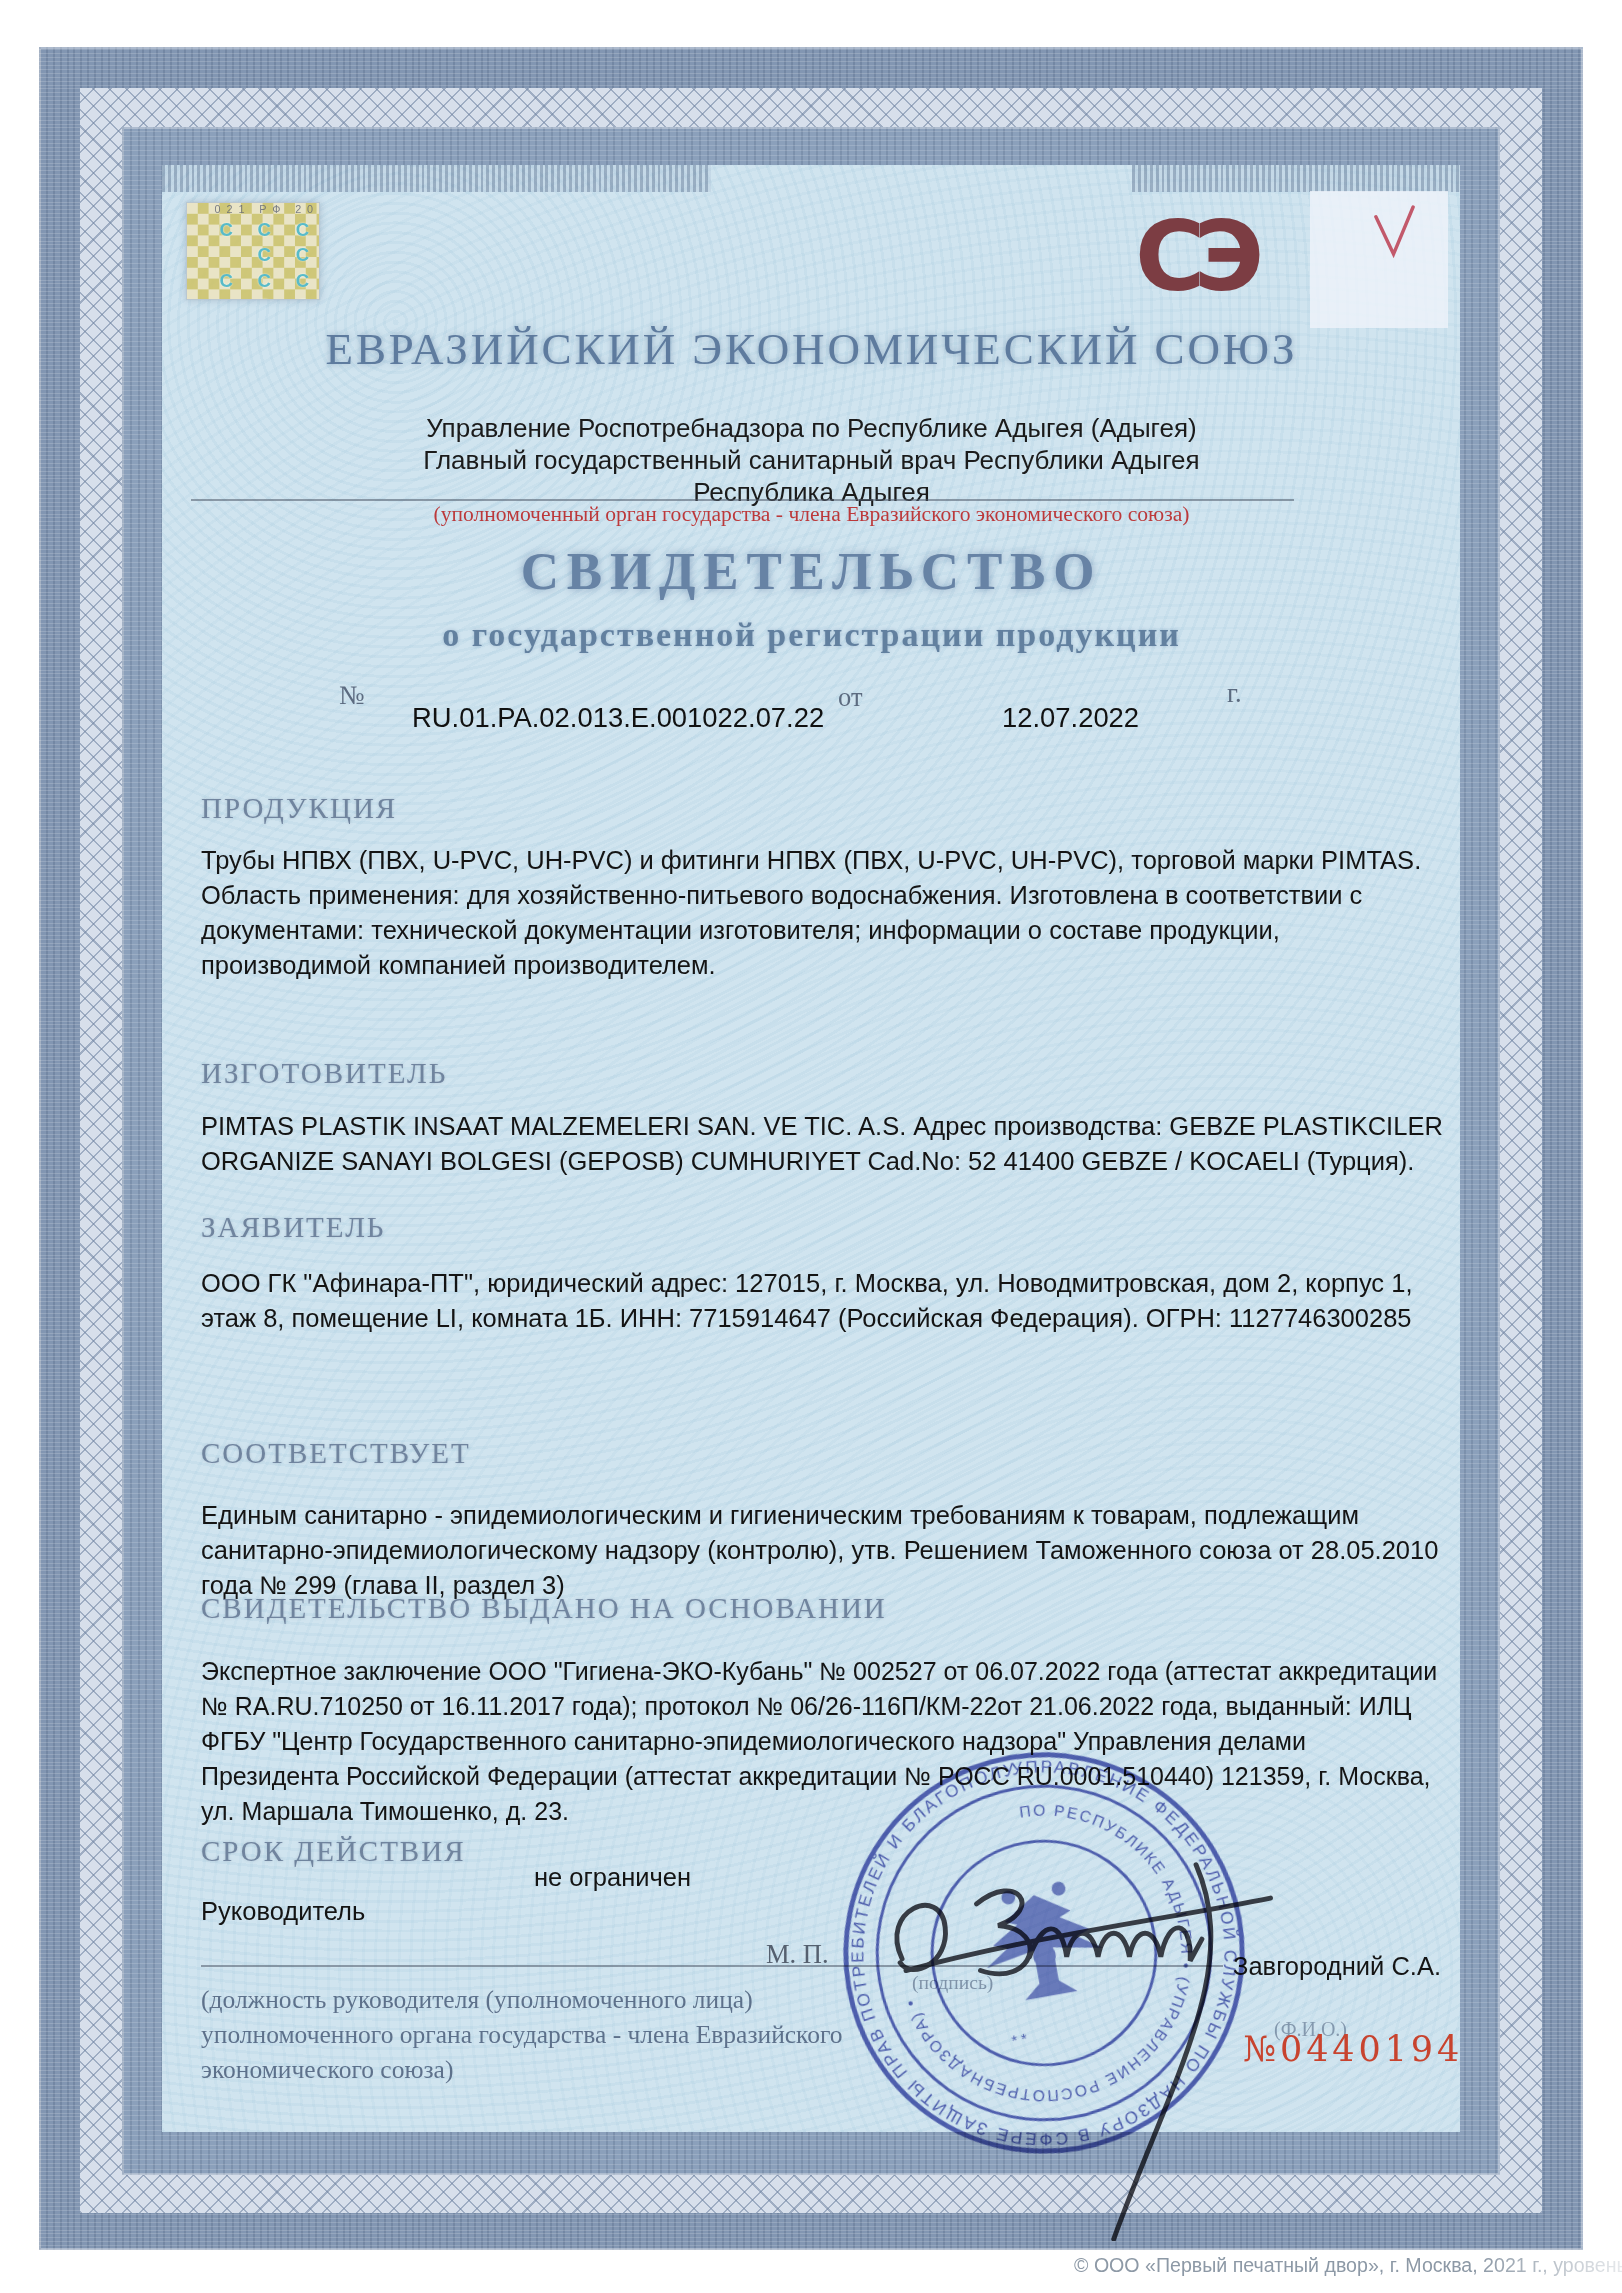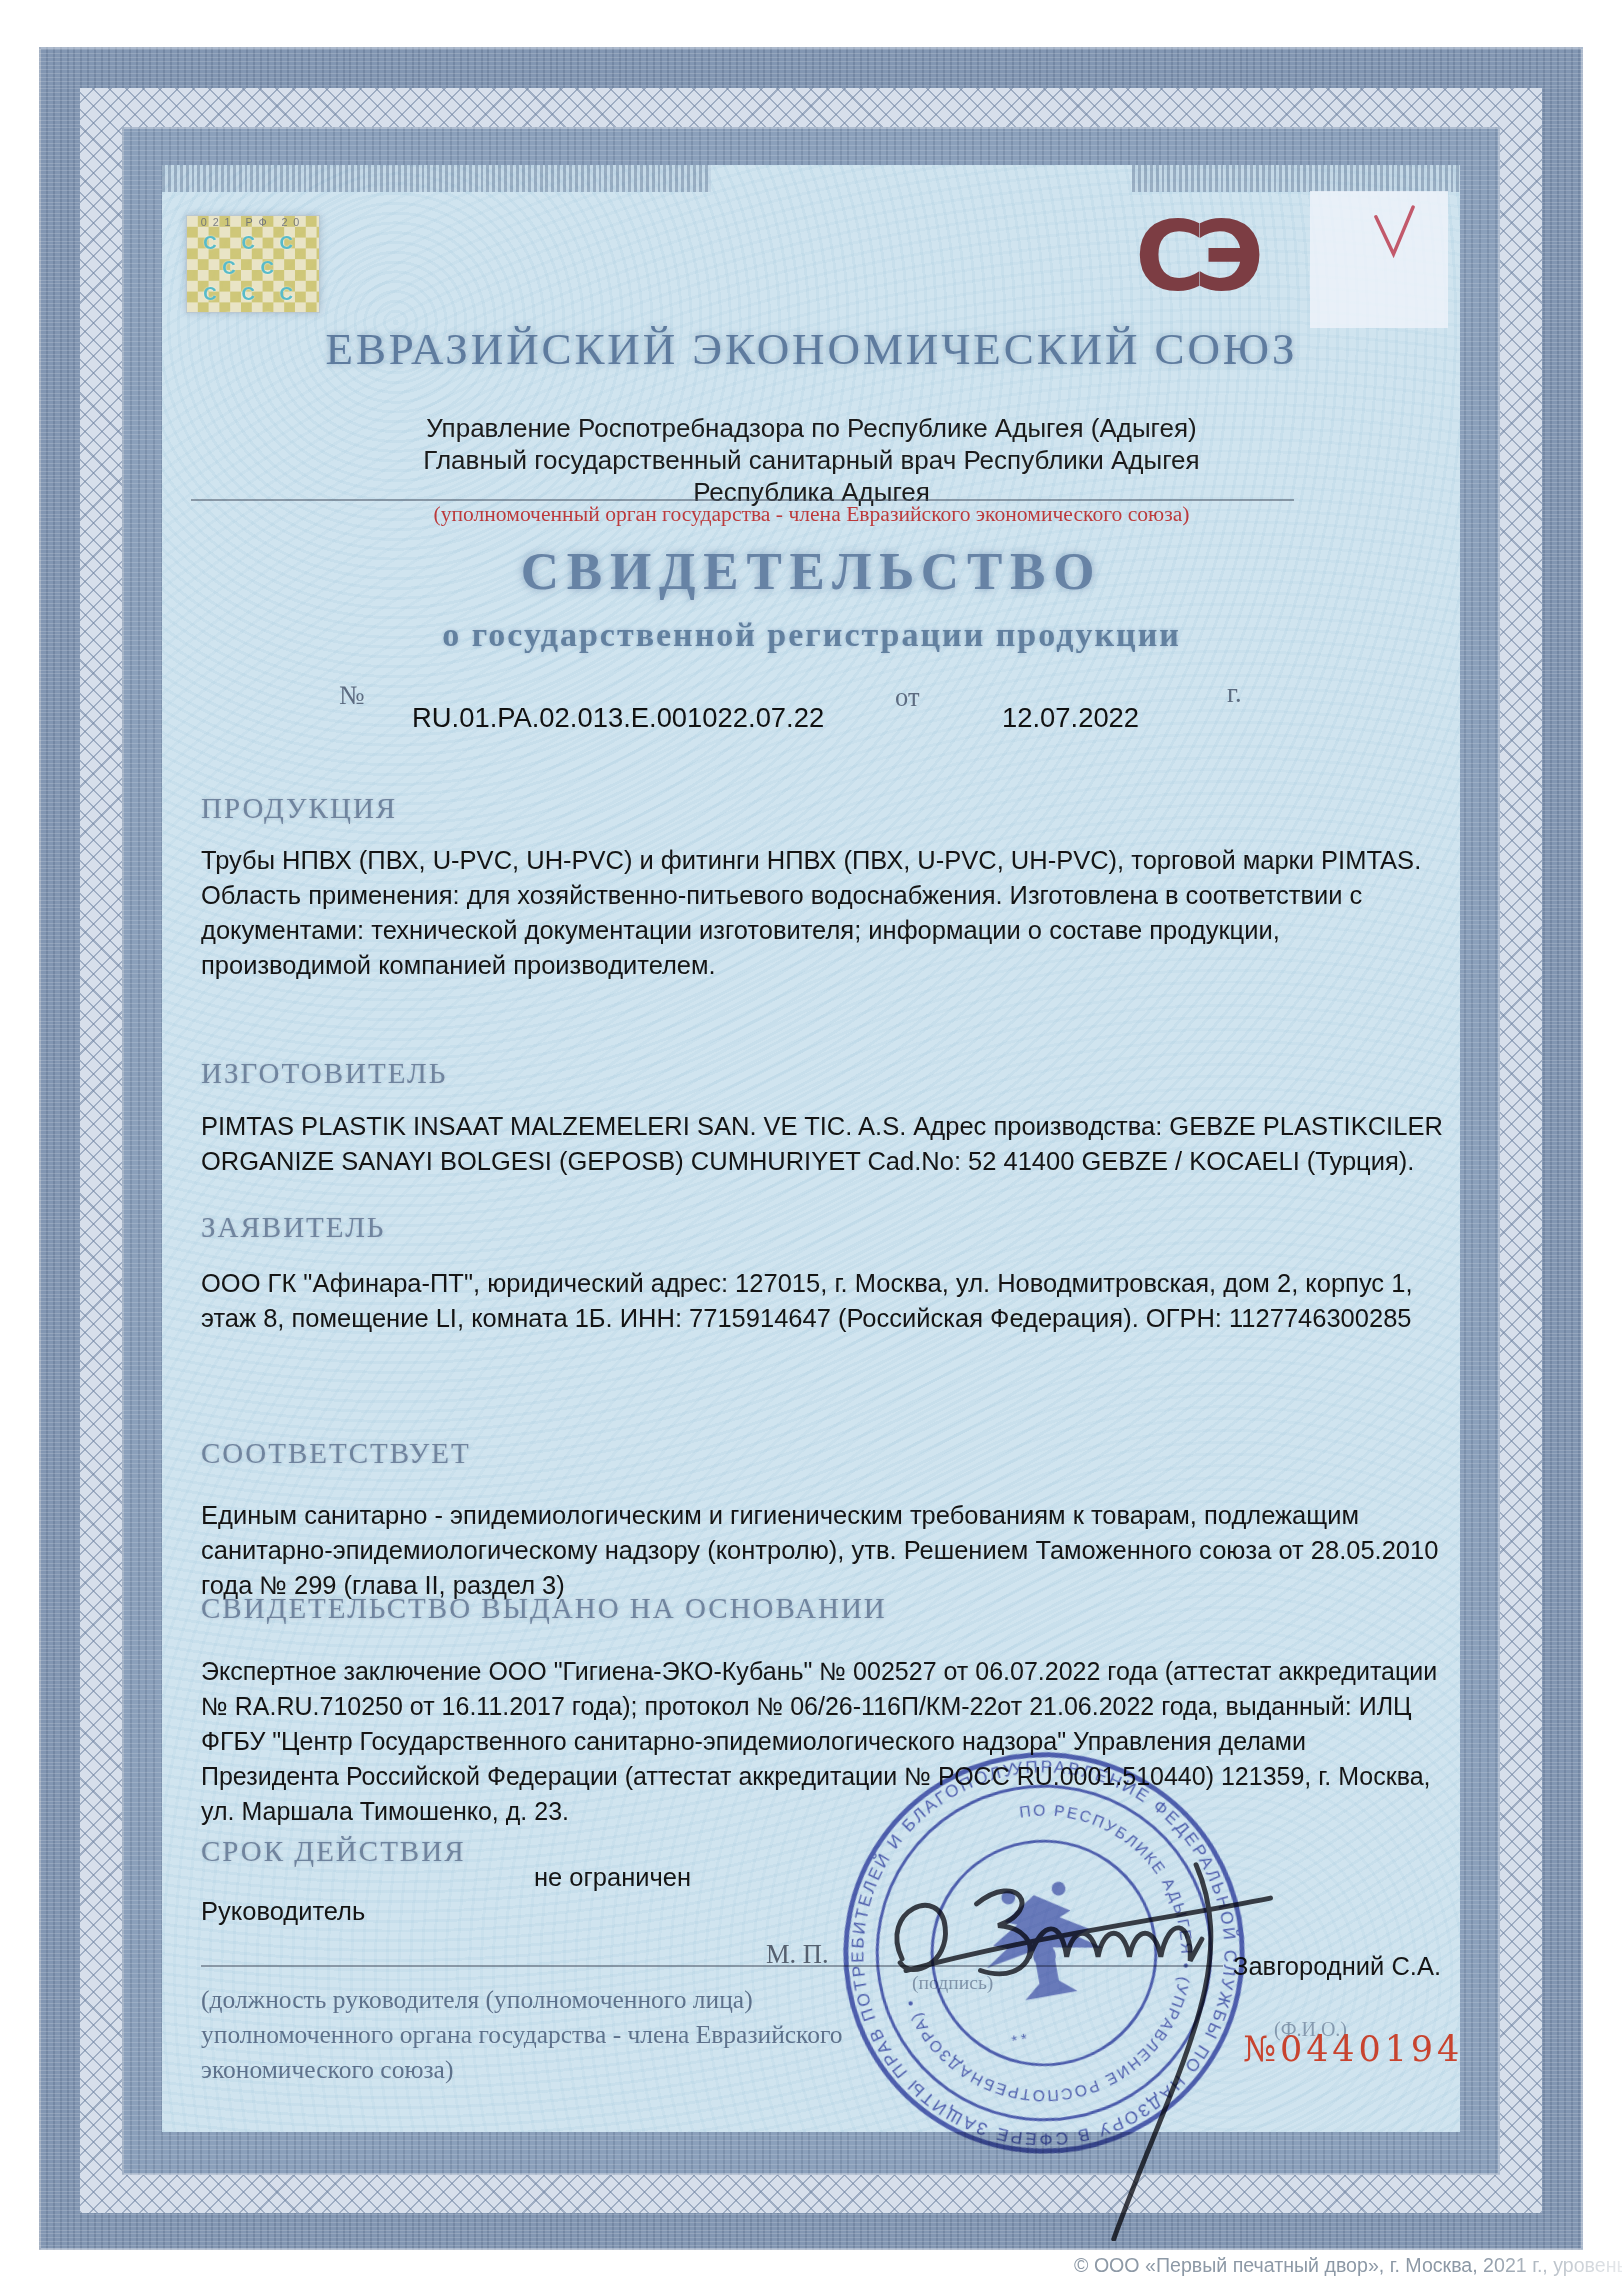--- a/index.html
+++ b/index.html
@@ -47,24 +47,24 @@
   .sec-h{position:absolute;font-family:"Liberation Serif","DejaVu Serif",serif;font-size:29px;
     letter-spacing:2px;color:#70849e;text-shadow:0 0 2.9px rgba(110,130,155,.35);}
   .sec-b{position:absolute;font-size:25.5px;line-height:35px;color:#141414;}
   .faded-caption{font-family:"Liberation Serif","DejaVu Serif",serif;color:#3f5270;opacity:.78;}
   .serial{position:absolute;left:1243px;top:2029px;font-family:"DejaVu Serif","Liberation Serif",serif;
     font-size:35px;letter-spacing:3.9px;color:#c8432e;}
   .footer{position:absolute;left:1074px;top:2254px;font-size:19.6px;color:#8d99a6;white-space:nowrap;
     -webkit-mask-image:linear-gradient(90deg,#000 68%,transparent 99%);
             mask-image:linear-gradient(90deg,#000 68%,transparent 99%);}
   
-  .holo{position:absolute;left:186px;top:215px;width:132px;height:96px;
+  .holo{position:absolute;left:186px;top:202px;width:132px;height:96px;
     background:repeating-conic-gradient(#cfc56f 0 25%, #ece5c3 0 50%);background-size:21.6px 21.6px;
     border:1px solid #b9c5cf;box-shadow:0 0 7.8px rgba(110,130,155,.45);opacity:.92;overflow:hidden;
-    text-align:center;}
+    text-align:right;}
   .holo .code{font-size:10.8px;color:#55596b;letter-spacing:5.9px;line-height:13.7px;opacity:.8;}
   .holo .row{font-weight:bold;font-size:18.6px;line-height:25.5px;letter-spacing:9.8px;color:#4fb8c6;
     text-shadow:0 0 2px rgba(255,255,255,.8);}
   
   .se-logo{position:absolute;left:1135px;top:206px;font-family:"DejaVu Sans","Liberation Sans",sans-serif;
     font-weight:800;font-size:96px;line-height:102px;letter-spacing:-11.8px;color:#7c3d43;}
   .patch{position:absolute;left:1310px;top:191px;width:138px;height:137px;background:rgba(238,243,250,.82);}
   .stamp-wrap{position:absolute;left:836px;top:1745px;width:416px;height:416px;
     transform:rotate(-10deg);mix-blend-mode:multiply;opacity:.88;filter:blur(0.3px);}
   .sig-wrap{position:absolute;left:851px;top:1802px;width:500px;height:439px;mix-blend-mode:multiply;}
@@ -100,21 +100,21 @@
   <div class="auth" style="top:412px;">Управление Роспотребнадзора по Республике Адыгея (Адыгея)</div>
   <div class="auth" style="top:476px;">Республика Адыгея</div>
   <div class="rule" style="left:191px;width:1103px;top:499px;"></div>
   <div class="auth-note" style="top:502px;">(уполномоченный орган государства - члена Евразийского экономического союза)</div>
 
   <div class="big-title">СВИДЕТЕЛЬСТВО</div>
   <div class="sub-title">о государственной регистрации продукции</div>
 
   <div class="num-label" style="left:339px;top:680px;">№</div>
   <div class="num-value" style="left:412px;top:702px;">RU.01.PA.02.013.E.001022.07.22</div>
-  <div class="num-label" style="left:895px;top:682px;text-align:right;">от</div>
+  <div class="num-label" style="left:838px;top:682px;text-align:right;">от</div>
   <div class="num-value" style="left:1002px;top:702px;">12.07.2022</div>
   <div class="num-label" style="left:1227px;top:678px;">г.</div>
 
   <div class="sec-h" style="left:201px;top:792px;">ПРОДУКЦИЯ</div>
   <div class="sec-b" style="left:201px;top:843px;width:1237px;">Трубы НПВХ (ПВХ, U-PVC, UH-PVC) и фитинги НПВХ (ПВХ, U-PVC, UH-PVC), торговой марки PIMTAS. Область применения: для хозяйственно-питьевого водоснабжения. Изготовлена в соответствии с документами: технической документации изготовителя; информации о составе продукции, производимой компанией производителем.</div>
 
   <div class="sec-h" style="left:201px;top:1057px;">ИЗГОТОВИТЕЛЬ</div>
   <div class="sec-b" style="left:201px;top:1109px;width:1247px;">PIMTAS PLASTIK INSAAT MALZEMELERI SAN. VE TIC. A.S. Адрес производства: GEBZE PLASTIKCILER ORGANIZE SANAYI BOLGESI (GEPOSB) CUMHURIYET Cad.No: 52 41400 GEBZE / KOCAELI (Турция).</div>
 
   <div class="sec-h" style="left:201px;top:1211px;">ЗАЯВИТЕЛЬ</div>

